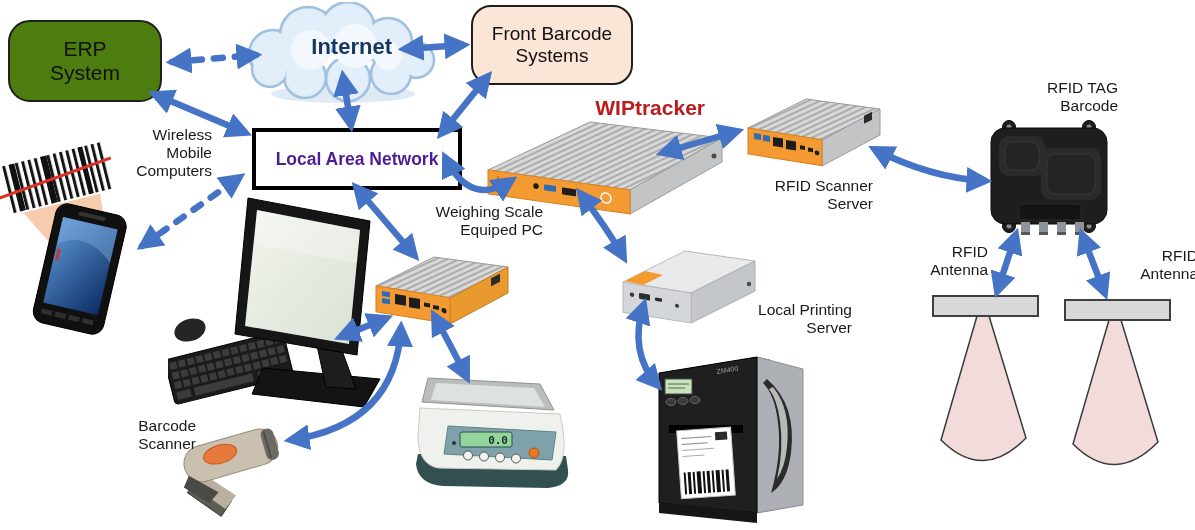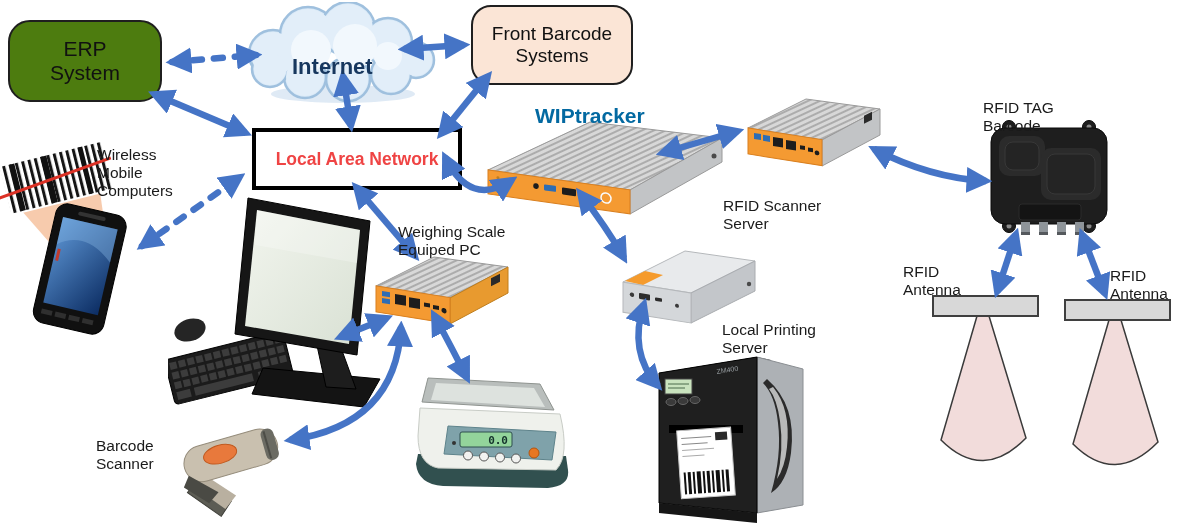--- a/index.html
+++ b/index.html
@@ -1,32 +1,32 @@
 <!DOCTYPE html>
 <html><head>
 <meta charset="utf-8">
 <style>
   html,body{margin:0;padding:0;background:#fff;}
   #stage{position:relative;width:1195px;height:530px;background:#fff;overflow:hidden;
          font-family:"Liberation Sans",sans-serif;}
   #stage svg{display:block;}
   .abs{position:absolute;}
   .lbl{position:absolute;font-size:15.5px;line-height:1.17;color:#1a1a1a;
-       text-align:left;white-space:pre-line;z-index:6;margin-top:20px;}
+       text-align:right;white-space:pre-line;z-index:6;}
   .lbl.bold{font-weight:bold;}
   .node-box{position:absolute;display:flex;align-items:center;justify-content:center;
             text-align:center;white-space:pre-line;z-index:4;color:#111;}
   #erp-box{left:8px;top:20px;width:150px;height:78px;background:#4d7c0f;
            border:2.5px solid #1f1f1f;border-radius:22px;font-size:21px;}
   #front-box{left:471px;top:5px;width:158px;height:76px;background:#FBE5D6;
              border:2.5px solid #1f1f1f;border-radius:20px;font-size:19px;}
   #lan-box{left:252px;top:128px;width:202px;height:54px;background:#fff;
-           border:4px solid #000;font-size:17.5px;font-weight:bold;color:#ef4444;}
+           border:4px solid #000;font-size:17.5px;font-weight:bold;color:#4c1d95;}
   #internet-label{left:292px;top:34px;width:100px;font-size:22px;color:#17375E;}
-  #wiptracker-label{left:535px;top:84px;width:170px;font-size:21px;color:#0369a1;}
+  #wiptracker-label{left:535px;top:96px;width:170px;font-size:21px;color:#b91c1c;}
   #wireless-label{left:97px;top:126px;width:115px;}
   #weighingpc-label{left:398px;top:203px;width:145px;}
   #barcodescanner-label{left:96px;top:417px;width:100px;}
   #rfidtracking-label{left:723px;top:177px;width:150px;}
   #rfidreaders-label{left:983px;top:79px;width:135px;}
   #labelprinting-label{left:722px;top:301px;width:130px;}
   #antleft-label{left:903px;top:243px;width:85px;}
   #antright-label{left:1110px;top:247px;width:88px;}
   #arrow-layer{position:absolute;left:0;top:0;z-index:5;pointer-events:none;}
   .dev{z-index:2;}

